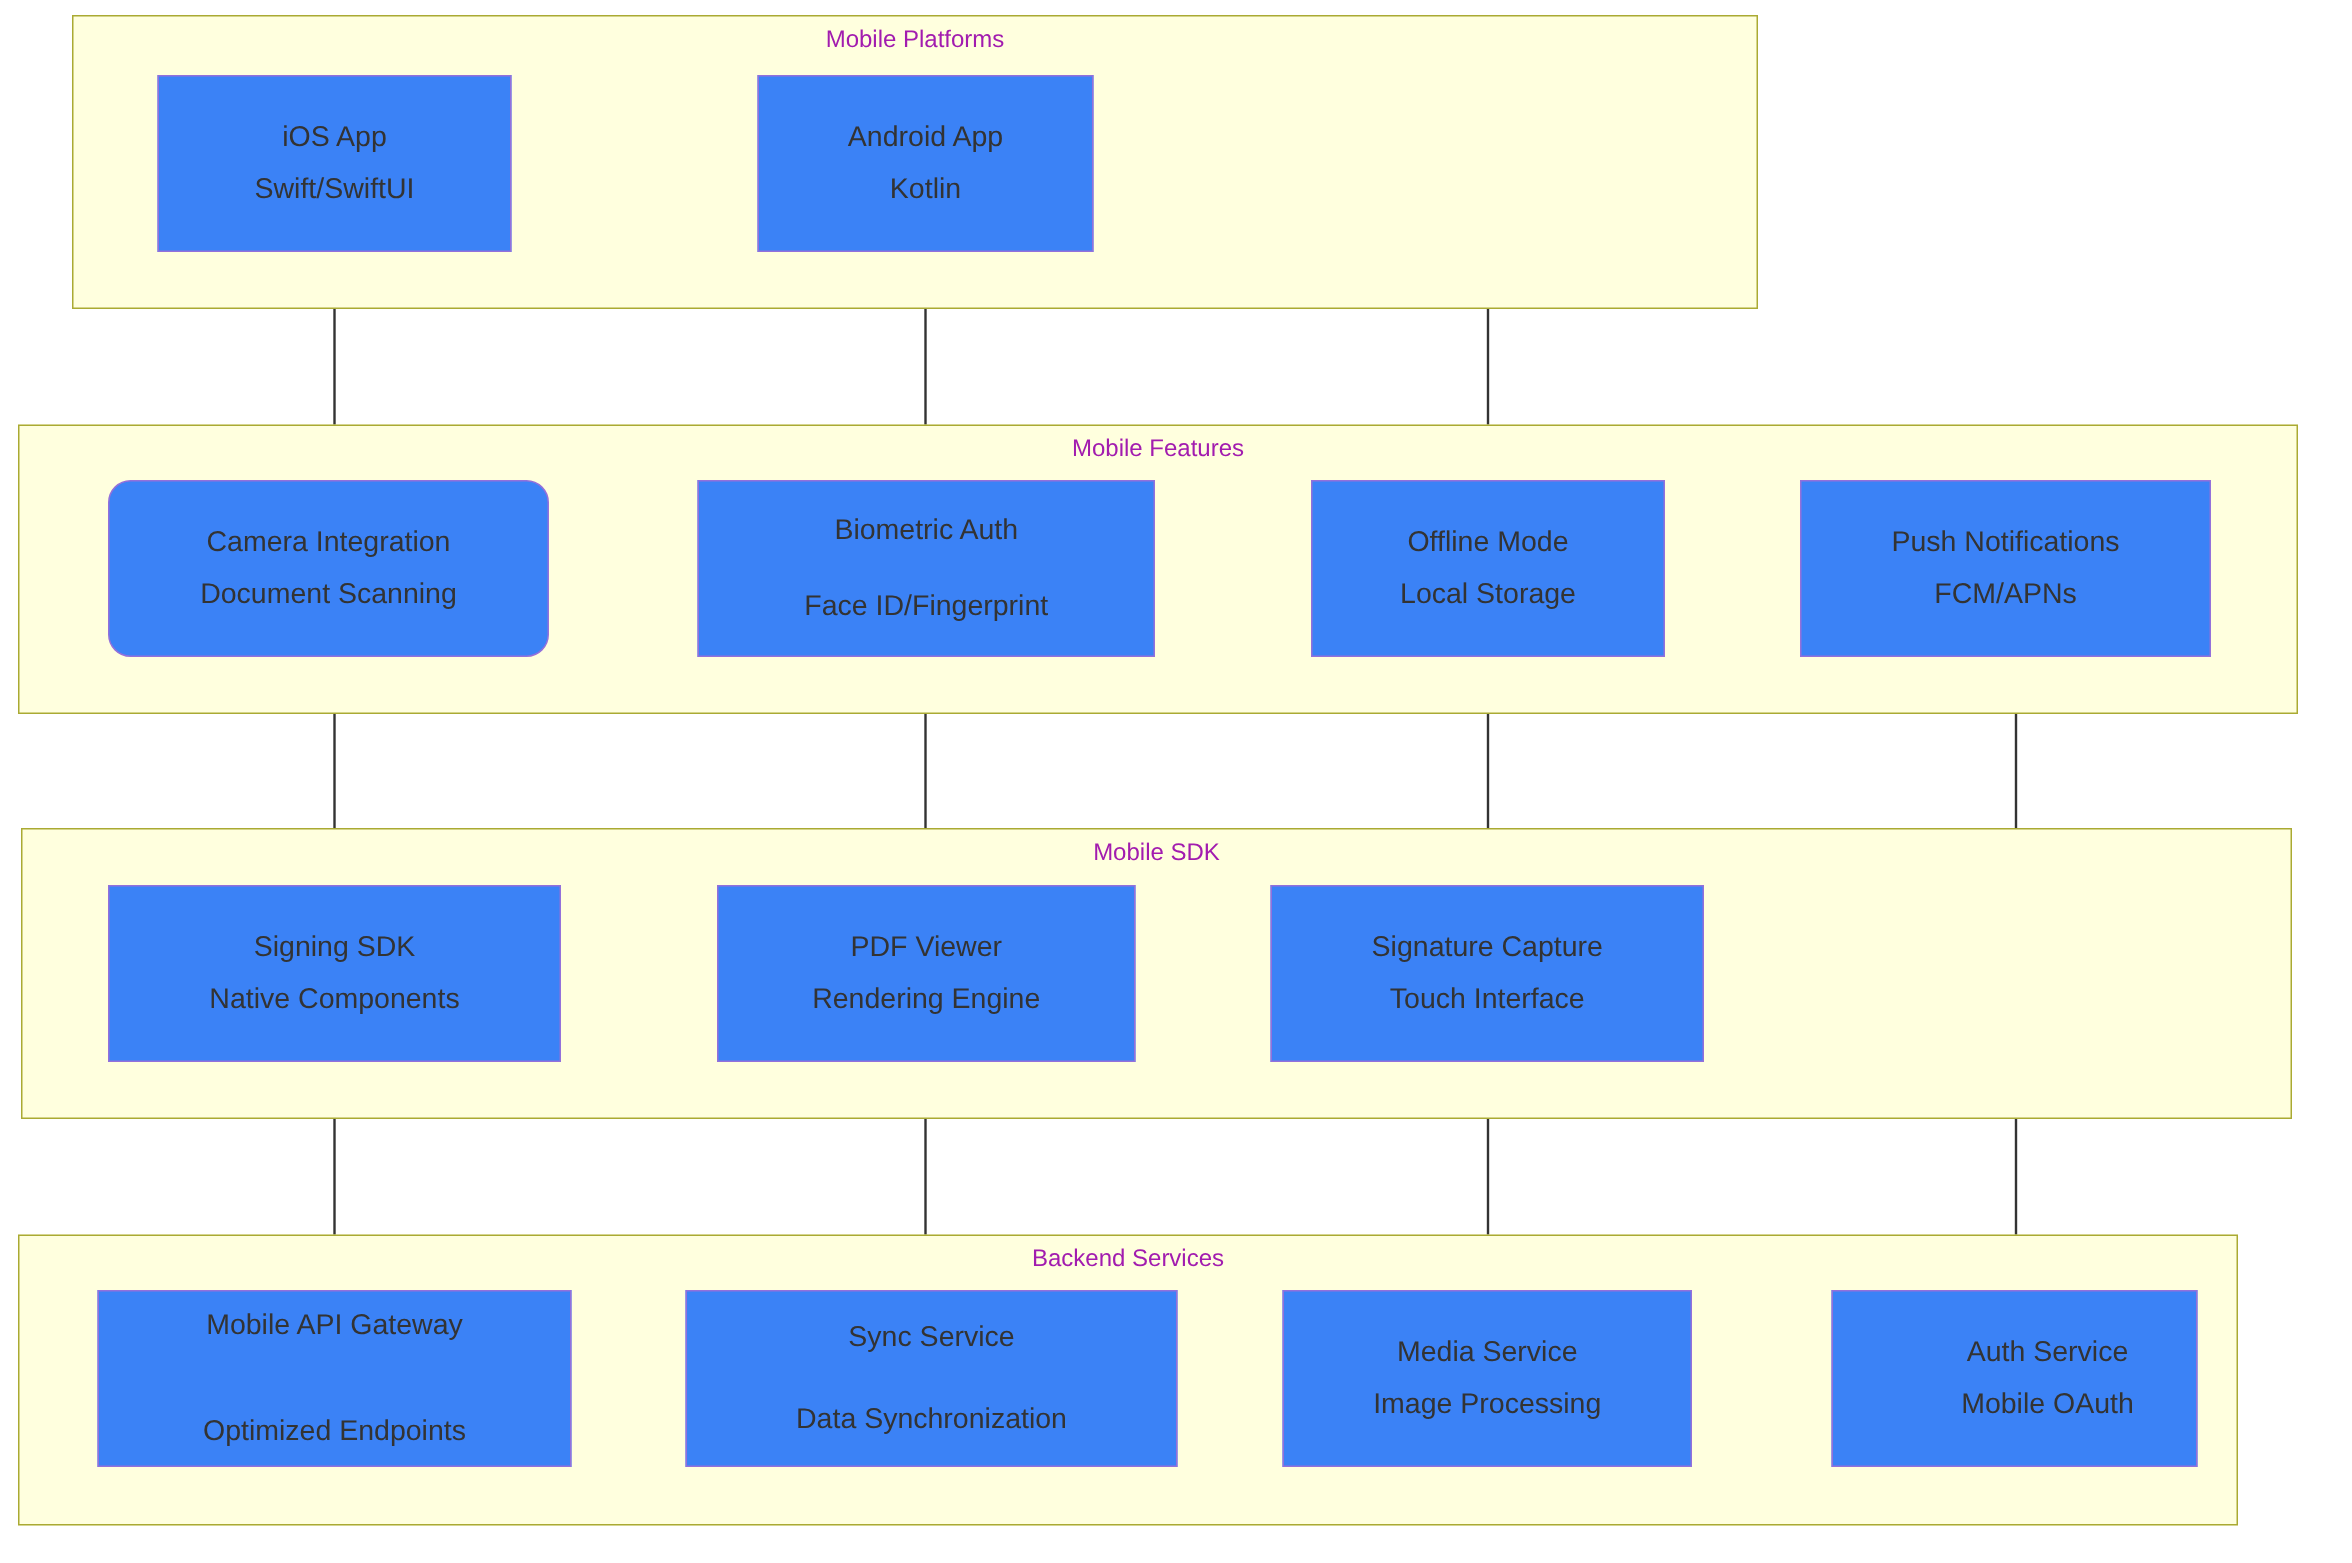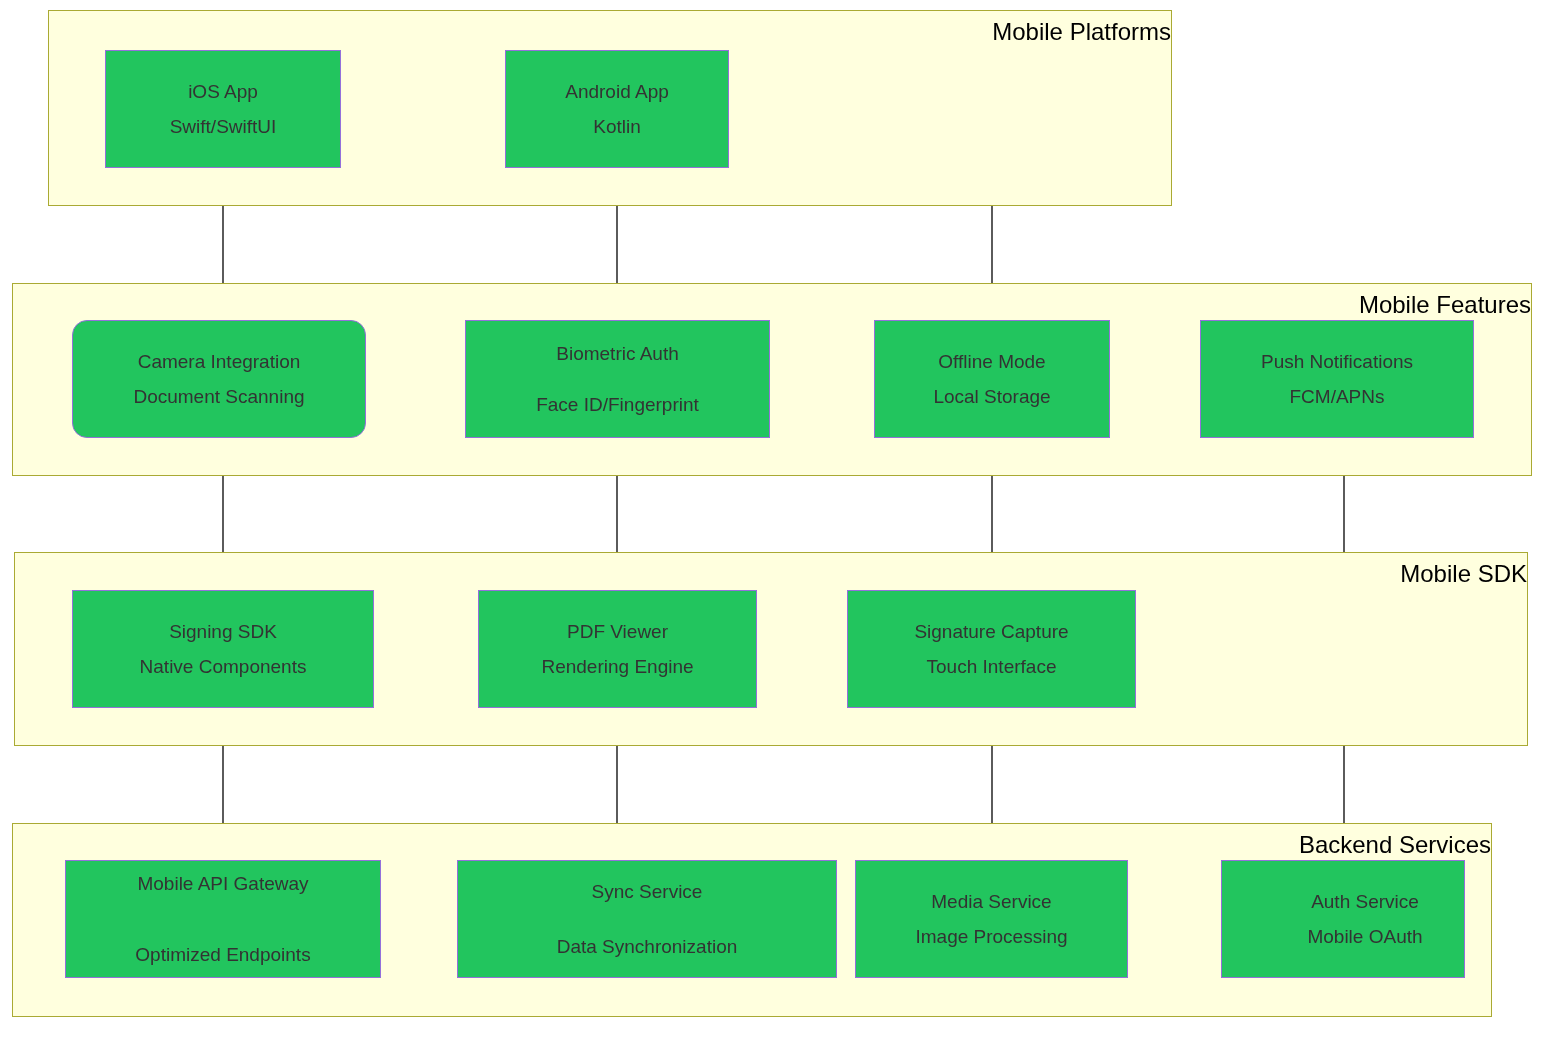--- a/index.html
+++ b/index.html
@@ -16,28 +16,28 @@
     position: absolute;
     background: #ffffde;
     border: 1.6px solid #aaaa33;
     box-sizing: border-box;
   }
   .group-title {
     position: absolute;
     top: 7px;
     left: 0;
     right: 0;
-    text-align: right;
-    font-size: 24px;
+    text-align: center;
+    font-size: 16px;
     font-weight: 400;
-    color: #000000;
+    color: #a21caf;
   }
   .node {
     position: absolute;
-    background: #22c55e;
+    background: #3b82f6;
     border: 1.6px solid #9370db;
     box-sizing: border-box;
     height: 118px;
     display: flex;
     flex-direction: column;
     align-items: center;
     justify-content: center;
     text-align: center;
     font-size: 19px;
     line-height: 35px;
@@ -128,21 +128,21 @@
   </div>
   <div class="node" style="left:847px; top:590px; width:289px;">
     <span>Signature Capture</span>
     <span>Touch Interface</span>
   </div>
 
   <div class="node" style="left:65px; top:860px; width:316px;gap:36px;">
     <span>Mobile API Gateway</span>
     <span>Optimized Endpoints</span>
   </div>
-  <div class="node" style="left:457px; top:860px; width:380px;gap:20px;">
+  <div class="node" style="left:457px; top:860px; width:328px;gap:20px;">
     <span>Sync Service</span>
     <span>Data Synchronization</span>
   </div>
   <div class="node" style="left:855px; top:860px; width:273px;">
     <span>Media Service</span>
     <span>Image Processing</span>
   </div>
   <div class="node" style="left:1221px; top:860px; width:244px;padding-left:44px;">
     <span>Auth Service</span>
     <span>Mobile OAuth</span>

